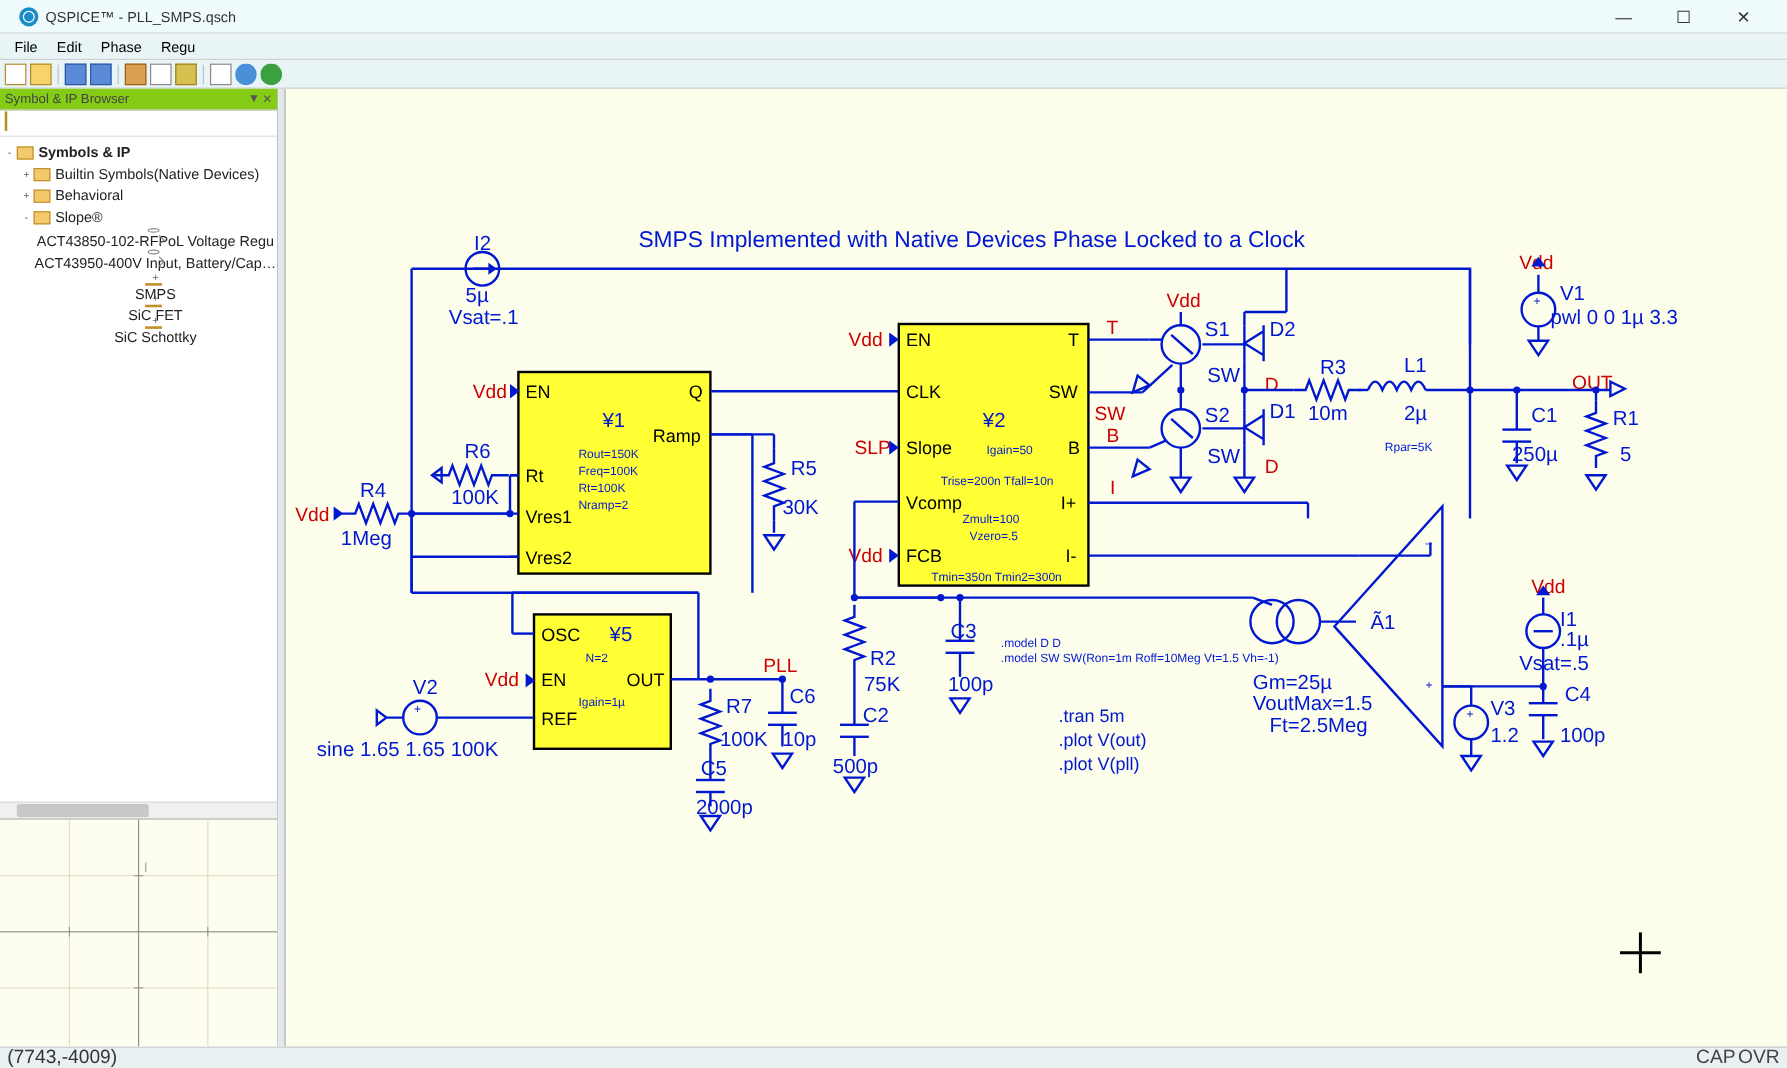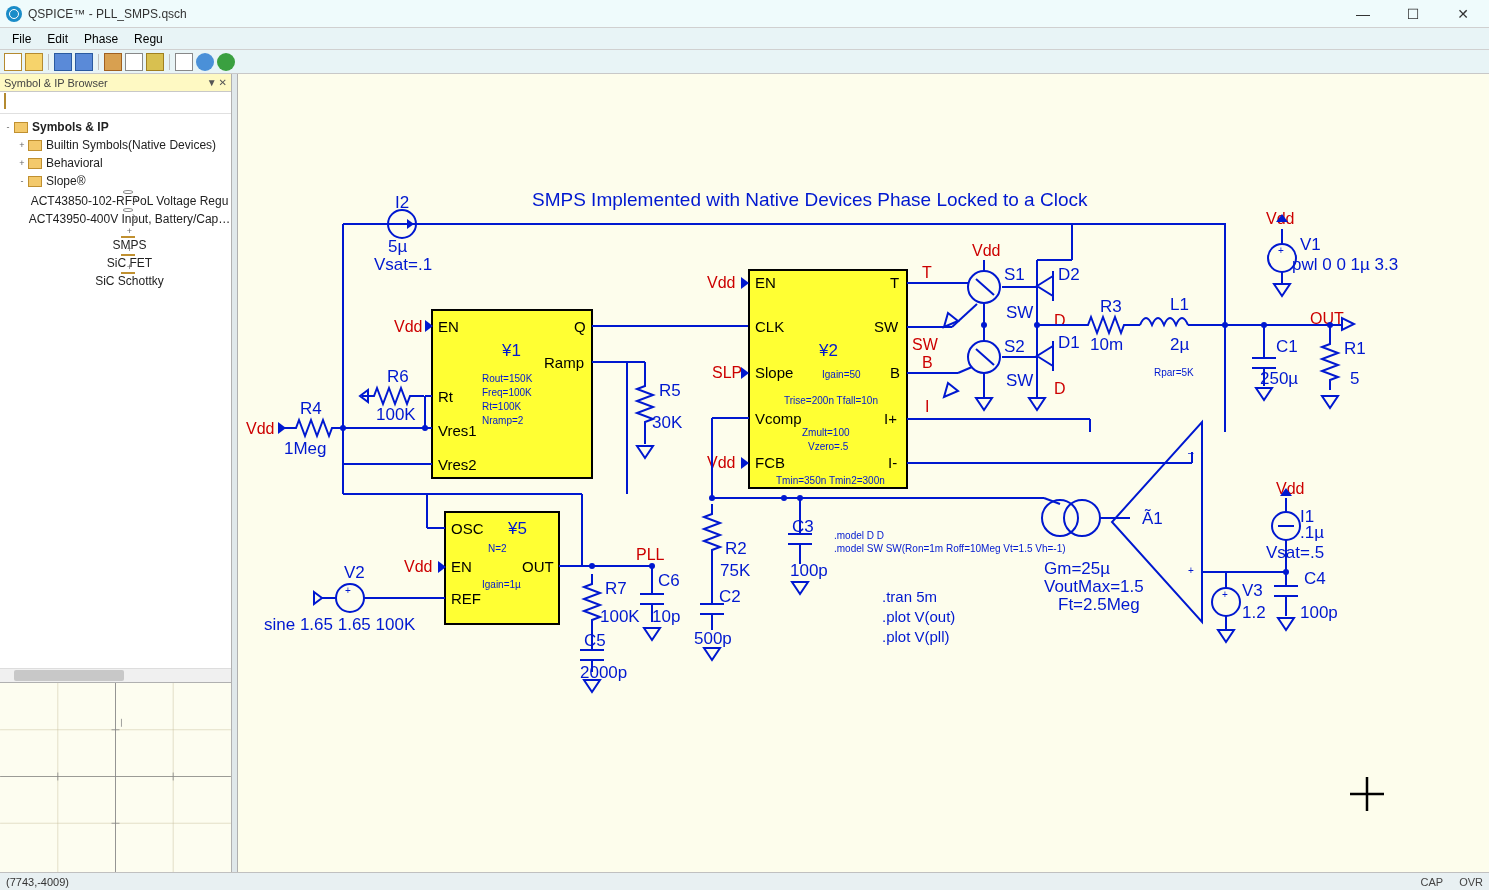--- a/index.html
+++ b/index.html
@@ -1,33 +1,33 @@
 <!DOCTYPE html>
 <html><head>
 <meta charset="utf-8">
 <style>
 * { box-sizing: border-box; margin: 0; padding: 0; }
 body { font-family: "Segoe UI", Tahoma, sans-serif; font-size: 12px; background: #f0f0f0; width: 1489px; height: 890px; overflow: hidden; position: relative; }
 
-.titlebar { height: 28px; background: #effbfc; display: flex; align-items: center; padding: 0 6px; border-bottom: 1px solid #d0d0d0; }
+.titlebar { height: 28px; background: #effbfc; display: flex; align-items: center; padding: 0 16px; border-bottom: 1px solid #d0d0d0; }
 .titlebar .appicon { width: 16px; height: 16px; border-radius: 50%; background: #1a8cc8; margin-right: 6px; position: relative; }
 .titlebar .appicon::after { content: ""; position: absolute; inset: 3px; border: 1.5px solid #fff; border-radius: 50%; }
 .titlebar .title { flex: 1; color: #333; font-size: 12px; }
 .titlebar .winbtns { display: flex; gap: 22px; padding-right: 6px; }
 .titlebar .winbtn { width: 28px; height: 20px; display: flex; align-items: center; justify-content: center; color: #333; cursor: pointer; font-size: 14px; }
 
 .menubar { height: 22px; background: #e8f4f6; display: flex; align-items: center; padding: 0 4px; border-bottom: 1px solid #d0d0d0; }
 .menubar .menuitem { padding: 2px 8px; cursor: pointer; color: #000000; }
 
 .toolbar { height: 24px; background: #e8f4f6; display: flex; align-items: center; padding: 0 4px; gap: 3px; border-bottom: 1px solid #c8c8c8; }
 .toolbar .tbtn { width: 18px; height: 18px; cursor: pointer; display: inline-block; border: 1px solid transparent; }
 
 .main { display: flex; height: calc(890px - 28px - 22px - 24px - 18px); }
 .sidebar { width: 232px; background: #fff; border-right: 1px solid #b0b0b0; display: flex; flex-direction: column; }
-.panelhdr { height: 18px; background: #fef9c3; border-bottom: 1px solid #c8c8c8; display: flex; align-items: center; padding: 0 4px; font-size: 11px; color: #444; }
+.panelhdr { height: 18px; background: #84cc16; border-bottom: 1px solid #c8c8c8; display: flex; align-items: center; padding: 0 4px; font-size: 11px; color: #444; }
 .panelhdr .title { flex: 1; }
 .panelhdr .ctl { cursor: pointer; margin-left: 2px; font-size: 10px; color: #555; }
 .panelbody { flex: 1; overflow: auto; position: relative; }
 .paneltoolbar { height: 22px; border-bottom: 1px solid #e0e0e0; padding: 2px 4px; }
 .tree { padding: 4px 2px; font-size: 12px; color: #222; }
 .tree .node { display: flex; align-items: center; height: 18px; white-space: nowrap; cursor: pointer; }
 .tree .toggle { width: 12px; text-align: center; color: #666; font-size: 9px; display: inline-block; }
 .tree .folder { width: 14px; height: 11px; background: #f3c96b; border: 1px solid #c09030; margin-right: 4px; display: inline-block; }
 .tree .leaf { width: 10px; height: 10px; border: 1px solid #888; border-radius: 50%; margin-right: 4px; display: inline-block; position: relative; }
 .tree .leaf::after { content: ""; position: absolute; left: 6px; top: 6px; width: 5px; height: 5px; border-right: 1px solid #888; border-bottom: 1px solid #888; transform: rotate(-45deg); }
@@ -37,23 +37,23 @@
 .hscroll { height: 14px; background: #f0f0f0; border-top: 1px solid #ddd; position: relative; }
 .hscroll .thumb { position: absolute; left: 14px; top: 1px; height: 11px; width: 110px; background: #c8c8c8; border-radius: 2px; }
 
 .preview { height: 190px; border-top: 1px solid #b0b0b0; background: #fdfdf0; position: relative; }
 .preview svg { width: 100%; height: 100%; }
 
 .canvas { flex: 1; background: #fdfdec; position: relative; overflow: hidden; }
 .canvas svg { width: 100%; height: 100%; }
 .canvas .dragbar { position: absolute; left: 0; top: 0; width: 6px; height: 100%; background: #e0e8ea; border-right: 1px solid #b0b0b0; cursor: ew-resize; }
 
-.statusbar { height: 18px; background: #e8f0f2; border-top: 1px solid #c0c0c0; display: flex; align-items: center; padding: 0 6px; font-size: 11px; color: #333; }
+.statusbar { height: 18px; background: #e8f0f2; border-top: 1px solid #c0c0c0; display: flex; align-items: center; padding: 0 6px; font-size: 16px; color: #333; }
 .statusbar .coords { flex: 1; }
-.statusbar .ind { margin-left: 16px; color: #444; }
+.statusbar .ind { margin-left: 2px; color: #444; }
 
 .schem-title { fill: #0018d0; font-size: 19px; font-family: Arial, sans-serif; }
 .refdes { fill: #0018d0; font-size: 17px; font-family: Arial, sans-serif; }
 .value { fill: #0018d0; font-size: 17px; font-family: Arial, sans-serif; }
 .small { font-size: 10px; fill: #0018d0; font-family: Arial, sans-serif; }
 .netlabel { fill: #cc0000; font-size: 16px; font-family: Arial, sans-serif; }
 .spice { fill: #0018d0; font-size: 15px; font-family: Arial, sans-serif; }
 .pin { fill: #000; font-size: 15px; font-family: Arial, sans-serif; }
 .w { stroke: #0018d0; stroke-width: 2; fill: none; }
 .box { fill: #ffff33; stroke: #000; stroke-width: 2; }

